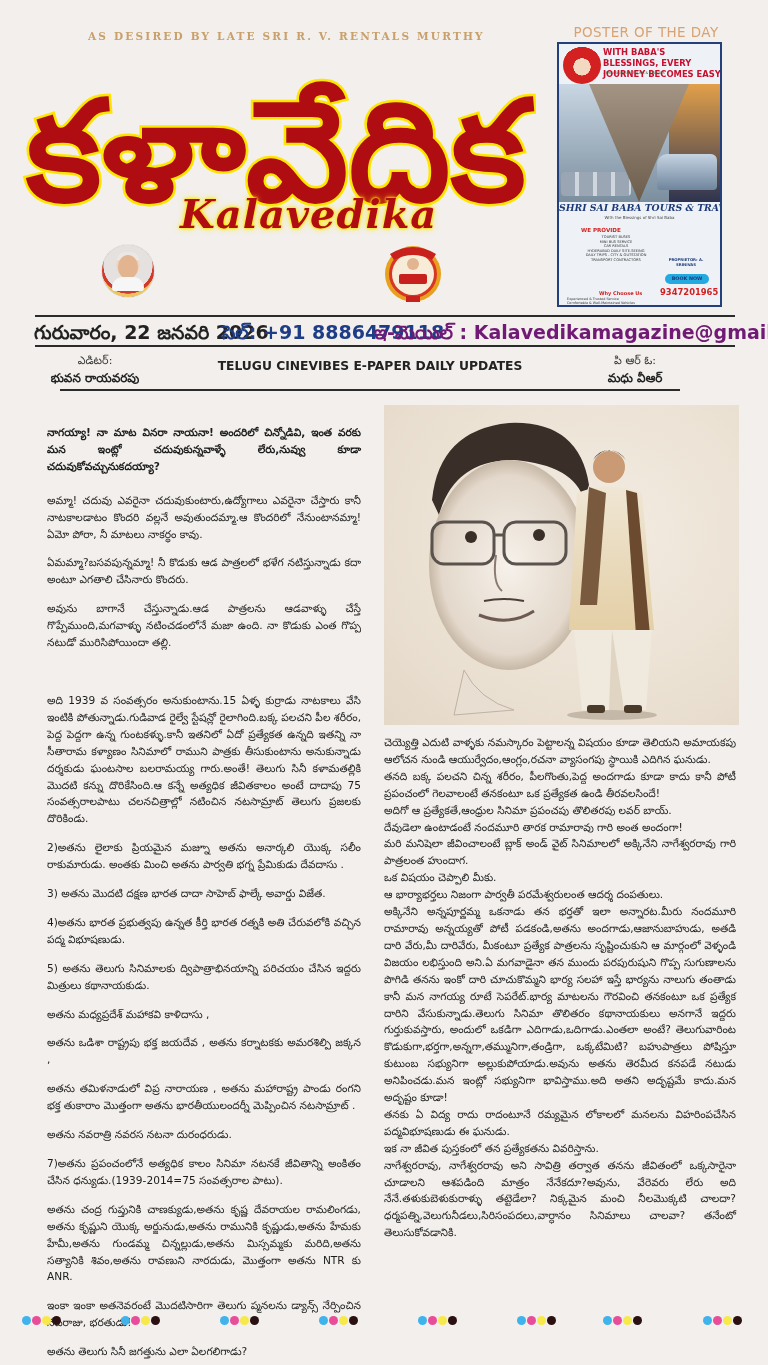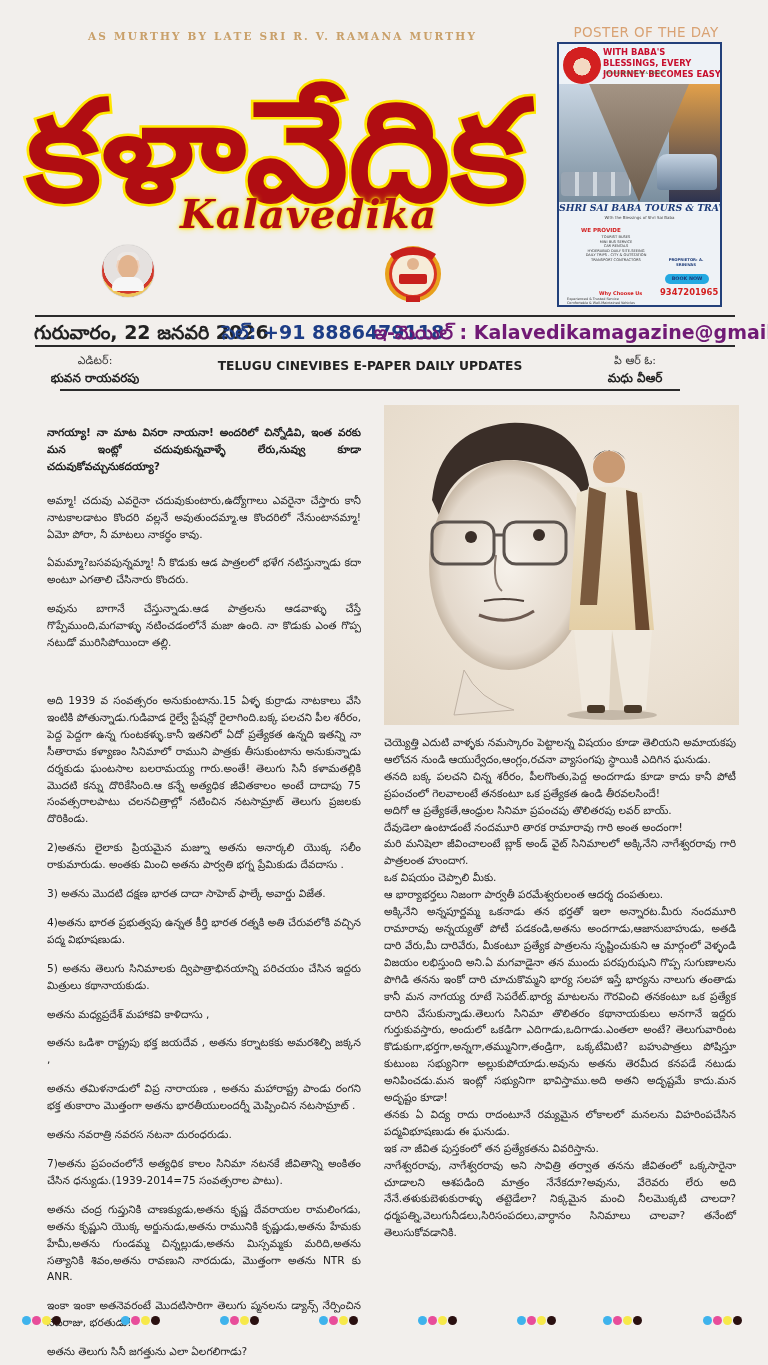--- a/index.html
+++ b/index.html
@@ -48,21 +48,21 @@
   .col-left .gap { height:17px; }
   .col-right { left:384px; top:734px; width:352px; font-size:10.6px; line-height:16.9px; color:#1c1c1c; text-align:justify; }
   .col-right p { margin:0; }
   .photo { left:384px; top:405px; width:355px; height:320px; background:radial-gradient(ellipse at 60% 40%, #f3ece2 0%, #ebe1d3 60%, #e4d8c7 100%); overflow:hidden; }
   .dots { top:1316px; display:flex; gap:1px; }
   .dot { width:9px; height:9px; border-radius:50%; }
 </style>
 </head>
 <body>
 
-<div class="abs tagline">AS MURTHY BY LATE SRI R. V. RAMANA MURTHY</div>
+<div class="abs tagline">AS DESIRED BY LATE SRI R. V. RENTALS MURTHY</div>
 
 <div class="abs logo-te">
   <svg viewBox="0 0 520 150" preserveAspectRatio="none">
     <defs>
       <filter id="glow">
           <feMorphology operator="dilate" radius="3" in="SourceAlpha" result="d"></feMorphology>
           <feFlood flood-color="#ffe600"></feFlood>
           <feComposite in2="d" operator="in"></feComposite>
           <feMerge>
             <feMergeNode></feMergeNode>

